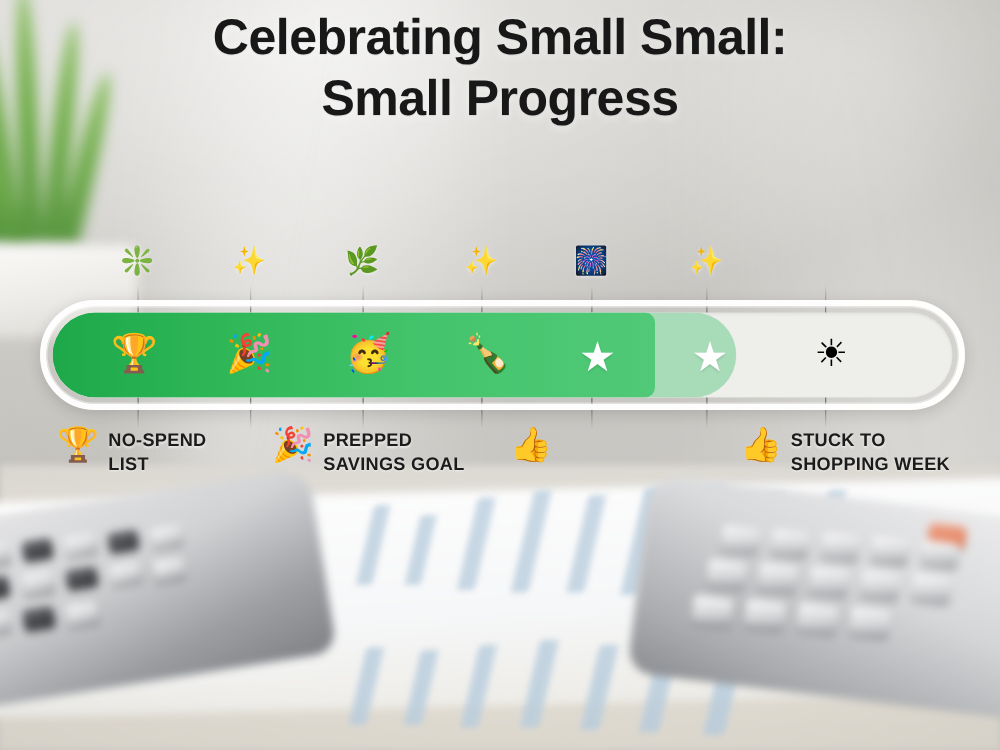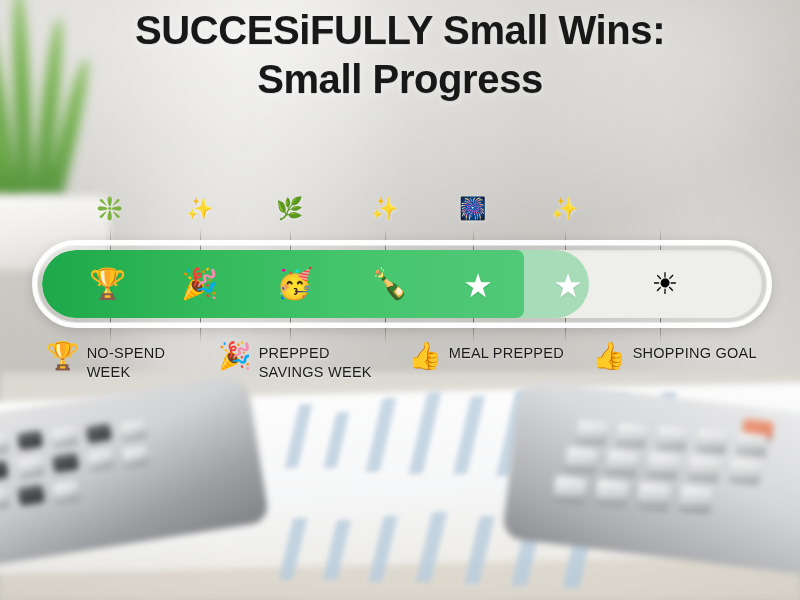--- a/index.html
+++ b/index.html
@@ -209,21 +209,21 @@
     align-items: flex-start;
     gap: 7px;
   }
   .legend-emoji {
     font-size: 27px;
     line-height: 1.05;
     flex: 0 0 auto;
   }
   .legend-text {
     font-size: 14.5px;
-    font-weight: normal;
+    font-weight: bold;
     color: #1b1b1b;
     line-height: 1.32;
     letter-spacing: 0.25px;
     padding-top: 2px;
     white-space: nowrap;
     text-shadow: 0 1px 2px rgba(255,255,255,0.6);
   }
   .legend-text span { display: block; }
 </style>
 </head>
@@ -301,21 +301,21 @@
       <div class="key" style="left:46px;  top:92px; width:32px; height:22px;"></div>
       <div class="key" style="left:88px;  top:90px; width:32px; height:22px;"></div>
       <div class="key" style="left:130px; top:88px; width:32px; height:22px;"></div>
       <div class="key" style="left:172px; top:86px; width:32px; height:22px;"></div>
     </div>
 
     <div class="bg-vignette"></div>
   </div>
 
   <div class="title">
-    <span class="title-line">SUCCESiFULLY Small Wins:</span>
+    <span class="title-line">Celebrating Small Small:</span>
     <span class="title-line">Small Progress</span>
   </div>
 
   <div id="tick-layer">
       <div class="tick" style="left: 110px; top: 228px; height: 115px;"></div>
       <div class="tick" style="left: 200px; top: 228px; height: 115px;"></div>
       <div class="tick" style="left: 290px; top: 228px; height: 115px;"></div>
       <div class="tick" style="left: 385px; top: 228px; height: 115px;"></div>
       <div class="tick" style="left: 473px; top: 228px; height: 115px;"></div>
       <div class="tick" style="left: 565px; top: 228px; height: 115px;"></div>
@@ -343,37 +343,37 @@
       <div class="bar-icon star" style="left: 478px;">★</div>
       <div class="bar-icon star" style="left: 568px;">★</div>
       <div class="bar-icon" style="left: 665px;">☀</div>
     </div>
 
   <div id="legend-layer">
       <div class="legend-item" style="left: 46px;">
         <div class="legend-emoji">🏆</div>
         <div class="legend-text">
           <span>NO-SPEND</span>
-          <span>WEEK</span>
+          <span>LIST</span>
         </div>
       </div>
       <div class="legend-item" style="left: 218px;">
         <div class="legend-emoji">🎉</div>
         <div class="legend-text">
           <span>PREPPED</span>
-          <span>SAVINGS WEEK</span>
+          <span>SAVINGS GOAL</span>
         </div>
       </div>
       <div class="legend-item" style="left: 408px;">
         <div class="legend-emoji">👍</div>
         <div class="legend-text">
-          <span>MEAL PREPPED</span>
         </div>
       </div>
       <div class="legend-item" style="left: 592px;">
         <div class="legend-emoji">👍</div>
         <div class="legend-text">
-          <span>SHOPPING GOAL</span>
+          <span>STUCK TO</span>
+          <span>SHOPPING WEEK</span>
         </div>
       </div>
     </div>
 
 </div>
 
 </body></html>

